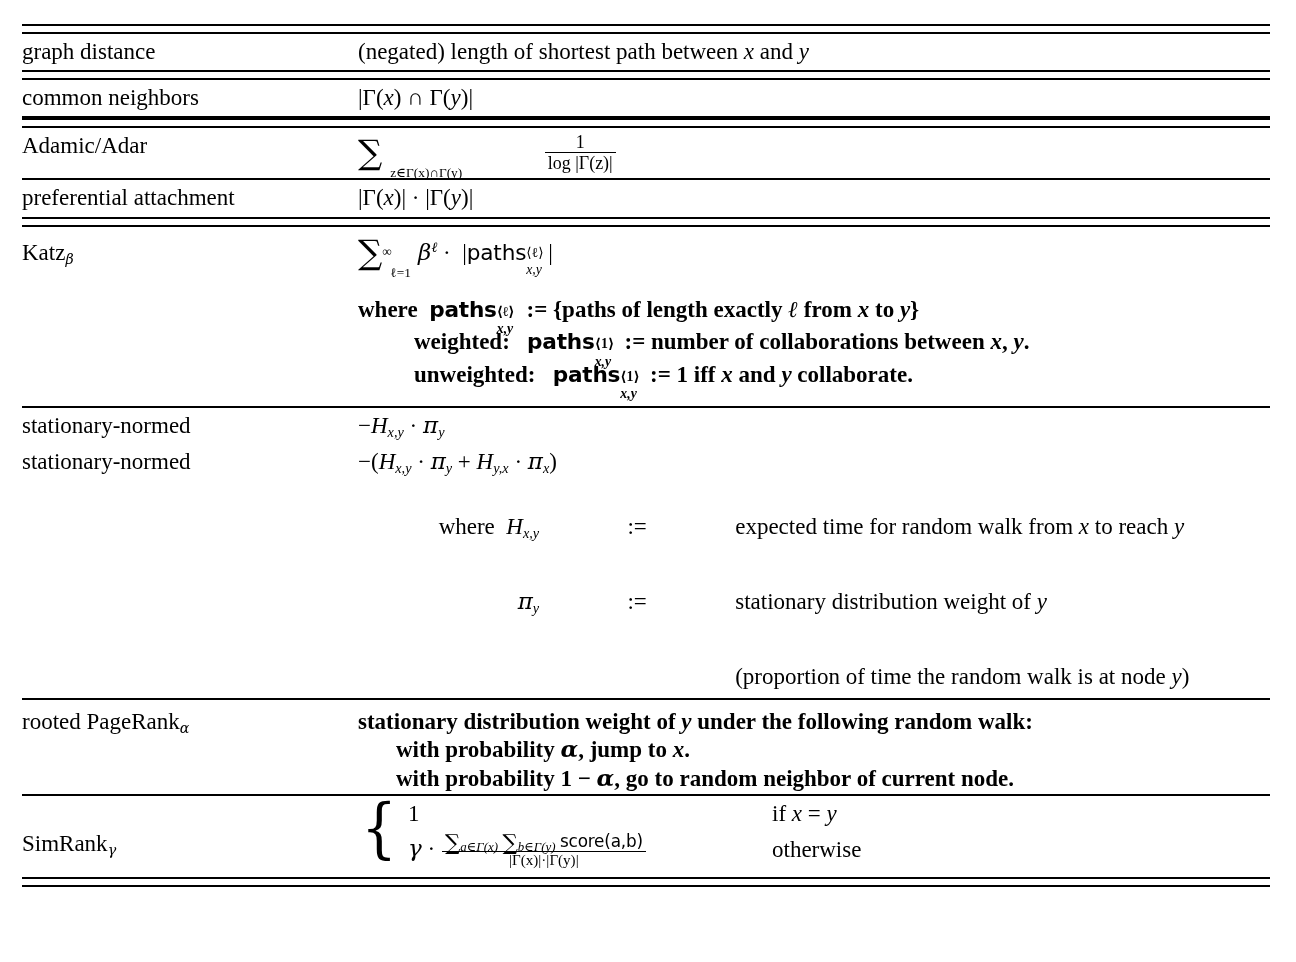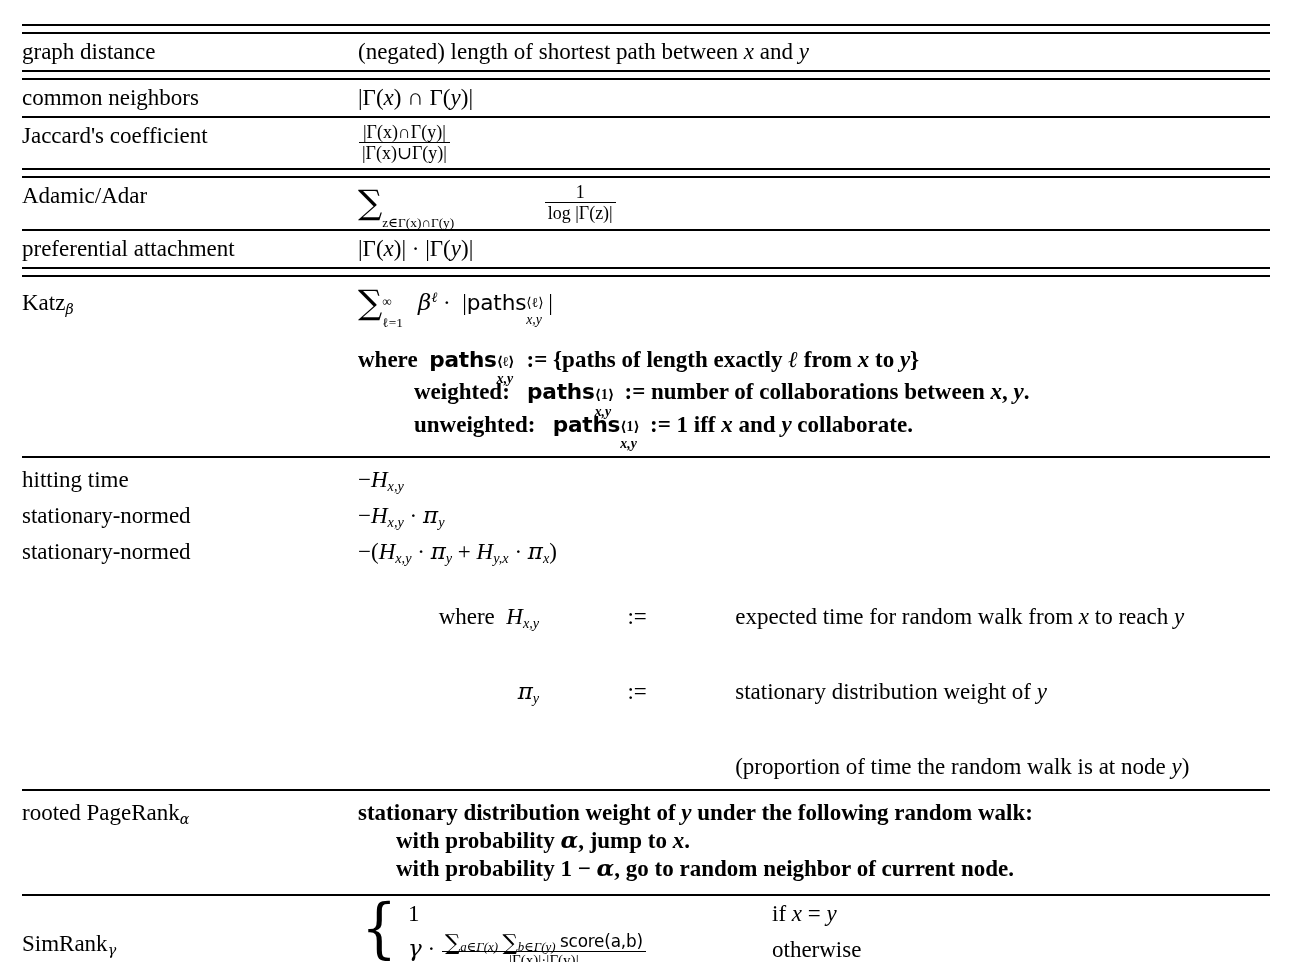--- a/index.html
+++ b/index.html
@@ -95,21 +95,21 @@
     font-family: "DejaVu Serif", serif;
   }
   .op-lim {
     display: inline-block;
     vertical-align: baseline;
     position: relative;
     width: 0;
   }
   .op-lim .lo {
     position: absolute;
-    left: 0;
+    left: 8px;
     top: 0.38em;
     font-size: 0.58em;
     white-space: nowrap;
   }
   .op-lim .hi {
     position: absolute;
     left: 0;
     top: -1.18em;
     font-size: 0.58em;
     white-space: nowrap;
@@ -205,29 +205,20 @@
           <td class="lbl">common neighbors</td>
           <td class="val">
             <span class="nowrap">|Γ(<span class="mi">x</span>) ∩ Γ(<span class="mi">y</span>)|</span>
           </td>
         </tr>
 
         <tr class="rule-single">
             <td colspan="2"></td>
           </tr>
 
-        <tr>
-          <td class="lbl">Jaccard's coefficient</td>
-          <td class="val">
-            <span class="frac tight">
-              <span class="num">|Γ(x)∩Γ(y)|</span>
-              <span class="den">|Γ(x)∪Γ(y)|</span>
-            </span>
-          </td>
-        </tr>
 
         <tr class="rule-double">
             <td colspan="2"></td>
           </tr>
 
         <tr>
           <td class="lbl">Adamic/Adar</td>
           <td class="val">
             <span class="nowrap">
               <span class="bigop">∑</span><span class="op-lim"><span class="lo">z∈Γ(x)∩Γ(y)</span></span>
@@ -284,26 +275,20 @@
                 <span>:= 1 iff <span class="mi">x</span> and <span class="mi">y</span> collaborate.</span>
               </div>
             </div>
           </td>
         </tr>
 
         <tr class="rule-single">
             <td colspan="2"></td>
           </tr>
 
-        <tr>
-          <td class="lbl" style="padding-top:8px">hitting time</td>
-          <td class="val" style="padding-top:8px">
-            <span class="nowrap">−<span class="mi">H</span><sub class="mi">x,y</sub></span>
-          </td>
-        </tr>
 
         <tr>
           <td class="lbl sub-indent">stationary-normed</td>
           <td class="val">
             <span class="nowrap">−<span class="mi">H</span><sub class="mi">x,y</sub> · <span class="gk">π</span><sub class="mi">y</sub></span>
           </td>
         </tr>
 
 
         <tr>
@@ -333,21 +318,21 @@
         </tr>
 
         <tr class="rule-single">
             <td colspan="2"></td>
           </tr>
 
         <tr>
           <td class="lbl" style="padding-top:8px">
             <span>rooted PageRank</span><sub class="gk">α</sub>
           </td>
-          <td class="val" style="padding-top:8px;padding-bottom:12px">
+          <td class="val" style="padding-top:8px;padding-bottom:2px">
             <div class="wrow">stationary distribution weight of <span class="mi">y</span> under the following random walk:</div>
             <div class="wrow indent2">with probability <span class="gk">α</span>, jump to <span class="mi">x</span>.</div>
             <div class="wrow indent2">with probability 1 − <span class="gk">α</span>, go to random neighbor of current node.</div>
           </td>
         </tr>
 
         <tr class="rule-single">
             <td colspan="2"></td>
           </tr>
 

